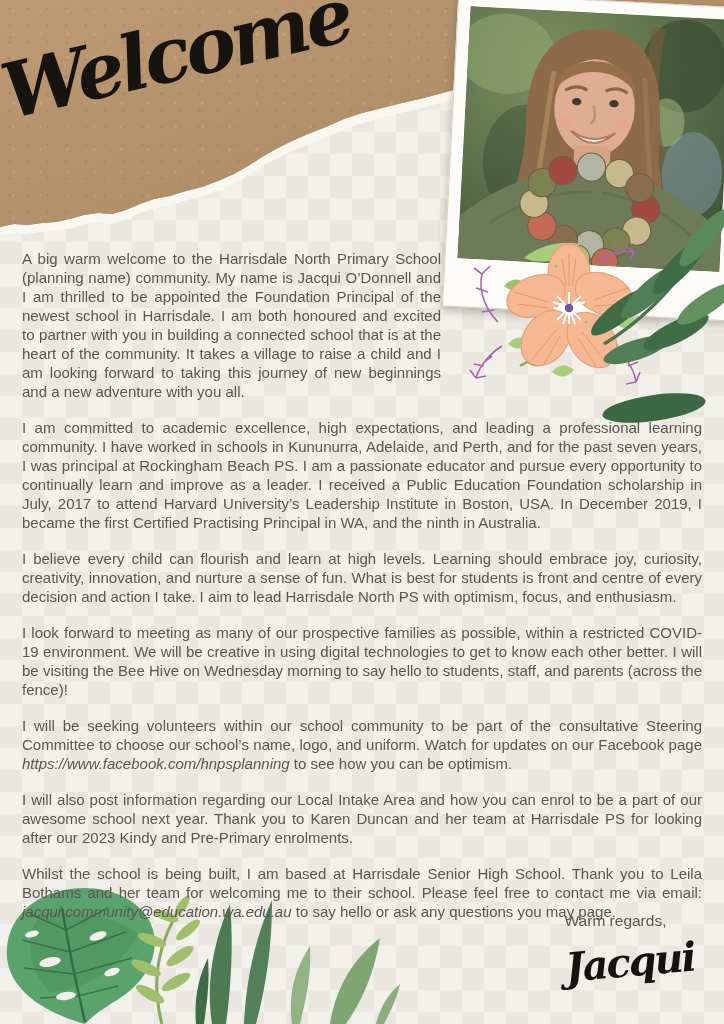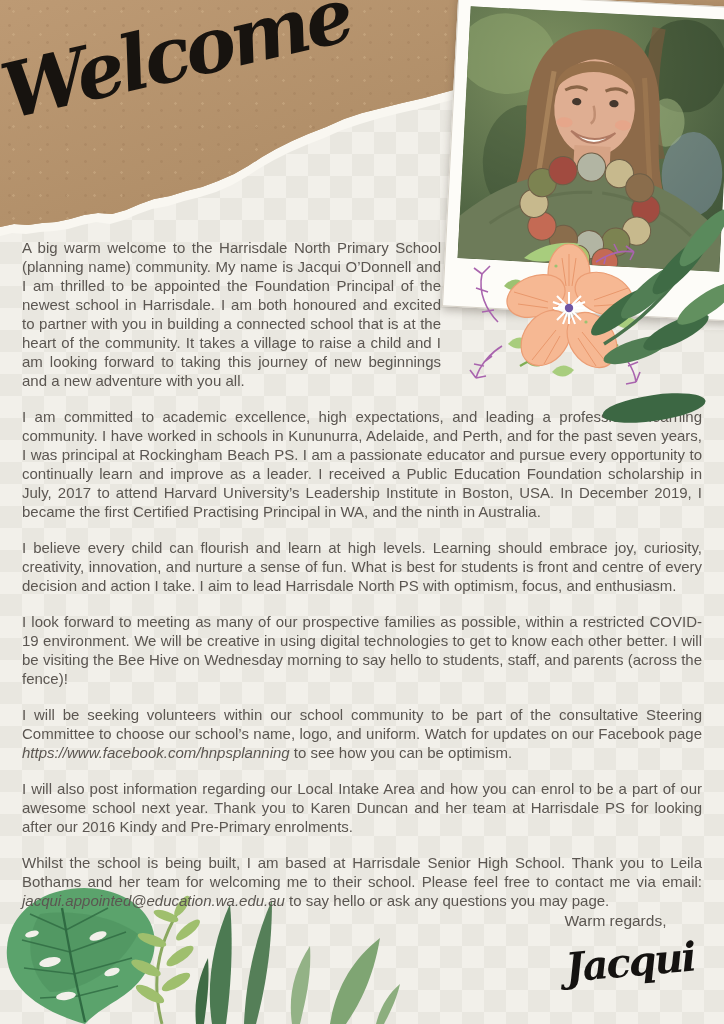--- a/index.html
+++ b/index.html
@@ -43,21 +43,21 @@
   }
   .photo{width:100%;height:100%;overflow:hidden;background:#55693f;}
   .photo svg{display:block;width:100%;height:100%;}
   
   .flower-decor{position:absolute;left:468px;top:226px;width:202px;height:168px;z-index:4;}
   .eucalyptus-decor{position:absolute;left:584px;top:204px;width:142px;height:224px;z-index:4;}
   .bottom-leaves{position:absolute;left:0;bottom:0;width:420px;height:150px;z-index:1;}
   
   .content{position:absolute;left:22px;right:22px;top:233px;z-index:2;
     color:#5b5651;font-size:15px;line-height:19px;}
-  .content p{margin:5px 0 17px 0;text-align:justify;}
+  .content p{margin:16px 0 17px 0;text-align:justify;}
   .content p.narrow{max-width:419px;}
   .plain-url{color:inherit;text-decoration:none;font-style:italic;}
   
   .closing{position:absolute;right:24px;top:912px;z-index:2;text-align:left;color:#5b5651;}
   .regards{font-size:15.5px;}
   .signature{
     font-family:"DejaVu Serif",serif;font-style:italic;font-weight:700;
     font-size:40px;color:#141210;letter-spacing:-2px;margin-top:2px;
     transform:rotate(-5deg);transform-origin:right center;padding-right:6px;
   }
@@ -184,22 +184,22 @@
       <ellipse cx="70" cy="204" rx="52" ry="13" transform="rotate(-8 70 204)" fill="#3c6743"></ellipse>
     </g>
   </svg>
 
   <div class="content">
     <p class="narrow">A big warm welcome to the Harrisdale North Primary School (planning name) community. My name is Jacqui O’Donnell and I am thrilled to be appointed the Foundation Principal of the newest school in Harrisdale. I am both honoured and excited to partner with you in building a connected school that is at the heart of the community. It takes a village to raise a child and I am looking forward to taking this journey of new beginnings and a new adventure with you all.</p>
     <p>I am committed to academic excellence, high expectations, and leading a professional learning community. I have worked in schools in Kununurra, Adelaide, and Perth, and for the past seven years, I was principal at Rockingham Beach PS. I am a passionate educator and pursue every opportunity to continually learn and improve as a leader. I received a Public Education Foundation scholarship in July, 2017 to attend Harvard University’s Leadership Institute in Boston, USA. In December 2019, I became the first Certified Practising Principal in WA, and the ninth in Australia.</p>
     <p>I believe every child can flourish and learn at high levels. Learning should embrace joy, curiosity, creativity, innovation, and nurture a sense of fun. What is best for students is front and centre of every decision and action I take. I aim to lead Harrisdale North PS with optimism, focus, and enthusiasm.</p>
     <p>I look forward to meeting as many of our prospective families as possible, within a restricted COVID-19 environment. We will be creative in using digital technologies to get to know each other better. I will be visiting the Bee Hive on Wednesday morning to say hello to students, staff, and parents (across the fence)!</p>
     <p><span>I will be seeking volunteers within our school community to be part of the consultative Steering Committee to choose our school’s name, logo, and uniform. Watch for updates on our Facebook page </span><span class="plain-url">https://www.facebook.com/hnpsplanning</span><span> to see how you can be optimism.</span></p>
-    <p>I will also post information regarding our Local Intake Area and how you can enrol to be a part of our awesome school next year. Thank you to Karen Duncan and her team at Harrisdale PS for looking after our 2016 Kindy and Pre-Primary enrolments.</p>
-    <p><span>Whilst the school is being built, I am based at Harrisdale Senior High School. Thank you to Leila Bothams and her team for welcoming me to their school. Please feel free to contact me via email: </span><span class="plain-url">jacqui.appointed@education.wa.edu.au</span><span> to say hello or ask any questions you may page.</span></p>
+    <p>I will also post information regarding our Local Intake Area and how you can enrol to be a part of our awesome school next year. Thank you to Karen Duncan and her team at Harrisdale PS for looking after our 2023 Kindy and Pre-Primary enrolments.</p>
+    <p><span>Whilst the school is being built, I am based at Harrisdale Senior High School. Thank you to Leila Bothams and her team for welcoming me to their school. Please feel free to contact me via email: </span><span class="plain-url">jacqui.community@education.wa.edu.au</span><span> to say hello or ask any questions you may page.</span></p>
   </div>
 
   <div class="closing">
     <div class="regards">Warm regards,</div>
     <div class="signature">Jacqui</div>
   </div>
 
   <svg class="bottom-leaves" viewBox="0 0 420 150">
 
     <g>

